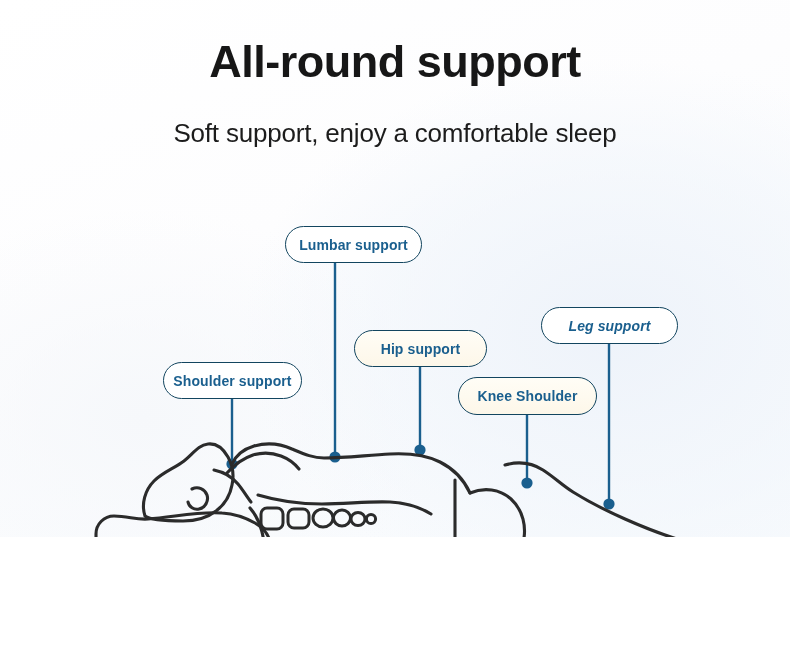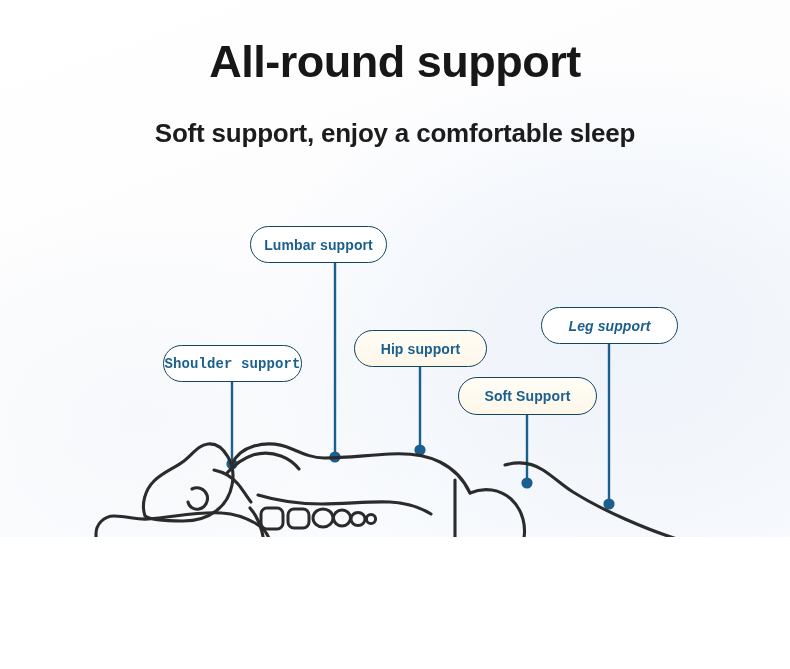--- a/index.html
+++ b/index.html
@@ -26,21 +26,21 @@
     font-size:45px;
     font-weight:700;
     letter-spacing:-0.5px;
     color:#171717;
     line-height:1.05;
   }
   #subtitle{
     position:absolute;left:0;right:0;top:118px;
     text-align:center;
     font-size:26px;
-    font-weight:700;
+    font-weight:400;
     color:#1c1c1c;
     letter-spacing:-0.2px;
   }
   
   .pill{
     position:absolute;
     box-sizing:border-box;
     display:flex;align-items:center;justify-content:center;
     border:1.6px solid #12455f;
     border-radius:999px;
@@ -172,33 +172,33 @@
         <line x1="493" y1="551" x2="491" y2="578"></line>
         <polygon points="490,587 482,571 501,570"></polygon>
         <line x1="516" y1="549" x2="512" y2="576"></line>
         <polygon points="510,585 503,568 523,571"></polygon>
         <line x1="539" y1="546" x2="531" y2="572"></line>
         <polygon points="528,581 524,563 543,568"></polygon>
       </g>
     </g>
   </svg>
 
-  <div class="pill" style="left:163px;top:345px;width:139px;height:37px;font-family:Liberation Mono, monospace;">
+  <div class="pill" style="left:163px;top:362px;width:139px;height:37px;">
     <span>Shoulder support</span>
   </div>
 
-  <div class="pill" style="left:250px;top:226px;width:137px;height:37px;">
+  <div class="pill" style="left:285px;top:226px;width:137px;height:37px;">
     <span>Lumbar support</span>
   </div>
 
   <div class="pill cream" style="left:354px;top:294px;width:133px;height:37px;margin-top:36px;">
     <span>Hip support</span>
   </div>
 
   <div class="pill cream" style="left:458px;top:377px;width:139px;height:38px;">
-    <span>Soft Support</span>
+    <span>Knee Shoulder</span>
   </div>
 
   <div class="pill" style="left:541px;top:307px;width:137px;height:37px;font-style:italic;">
     <span>Leg support</span>
   </div>
 
 </div>
 
 </body></html>

